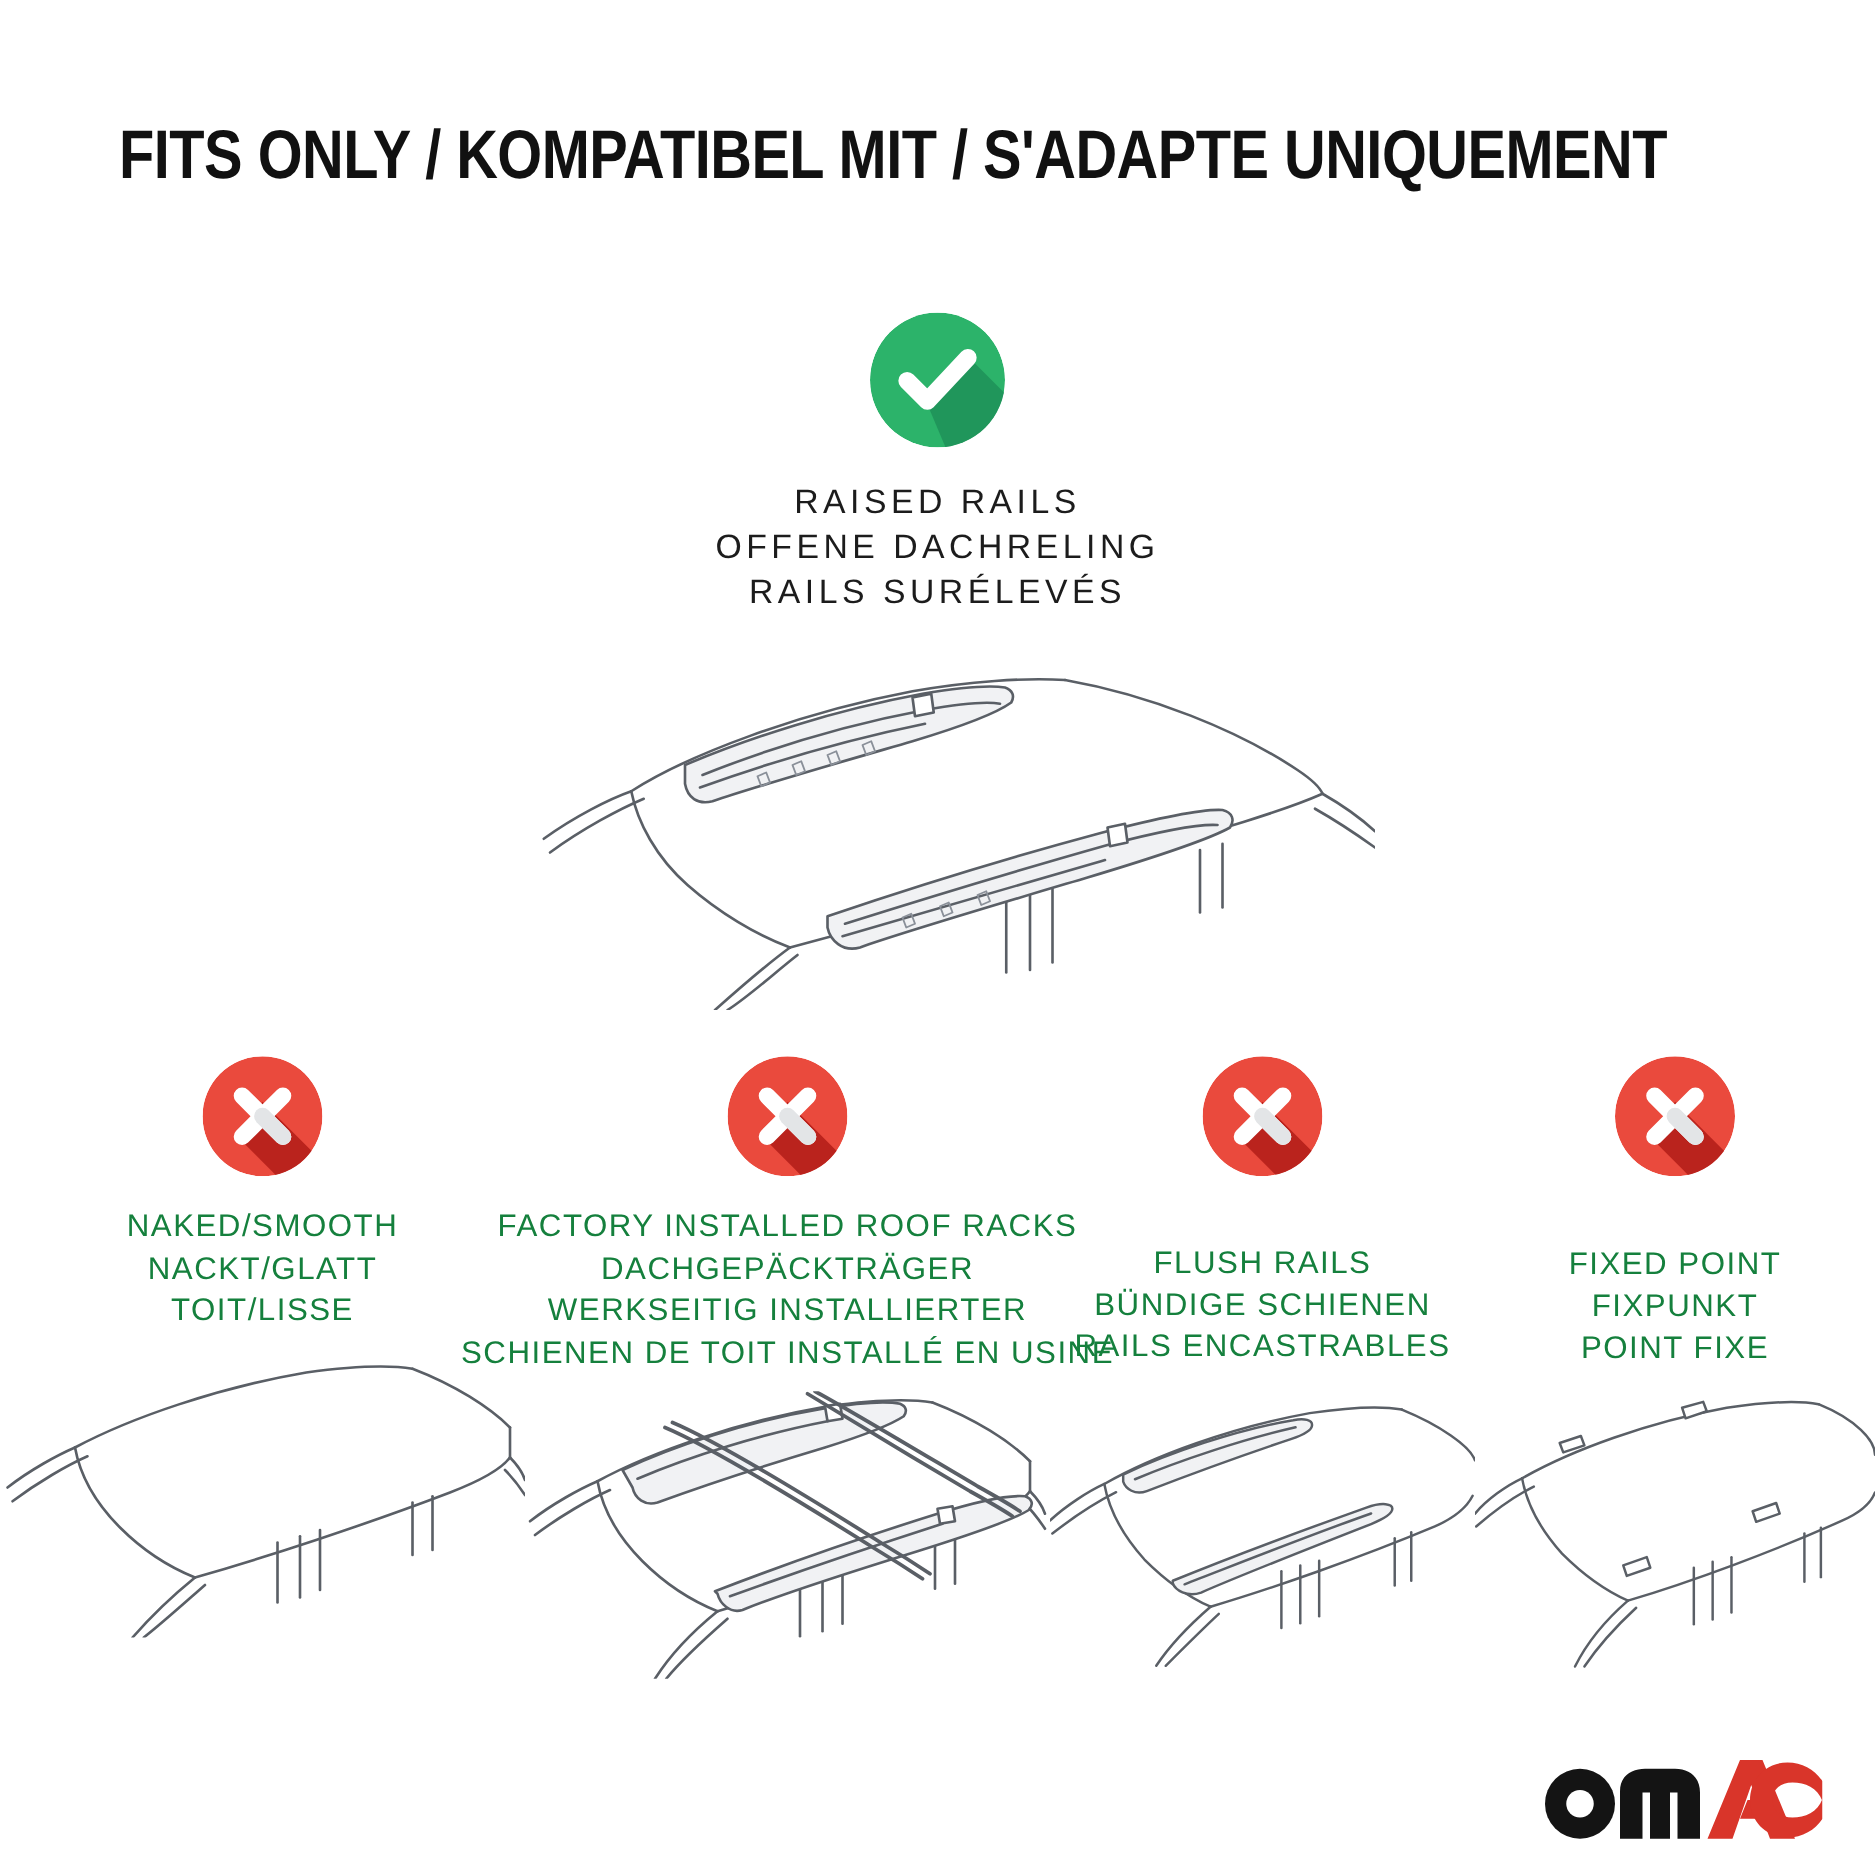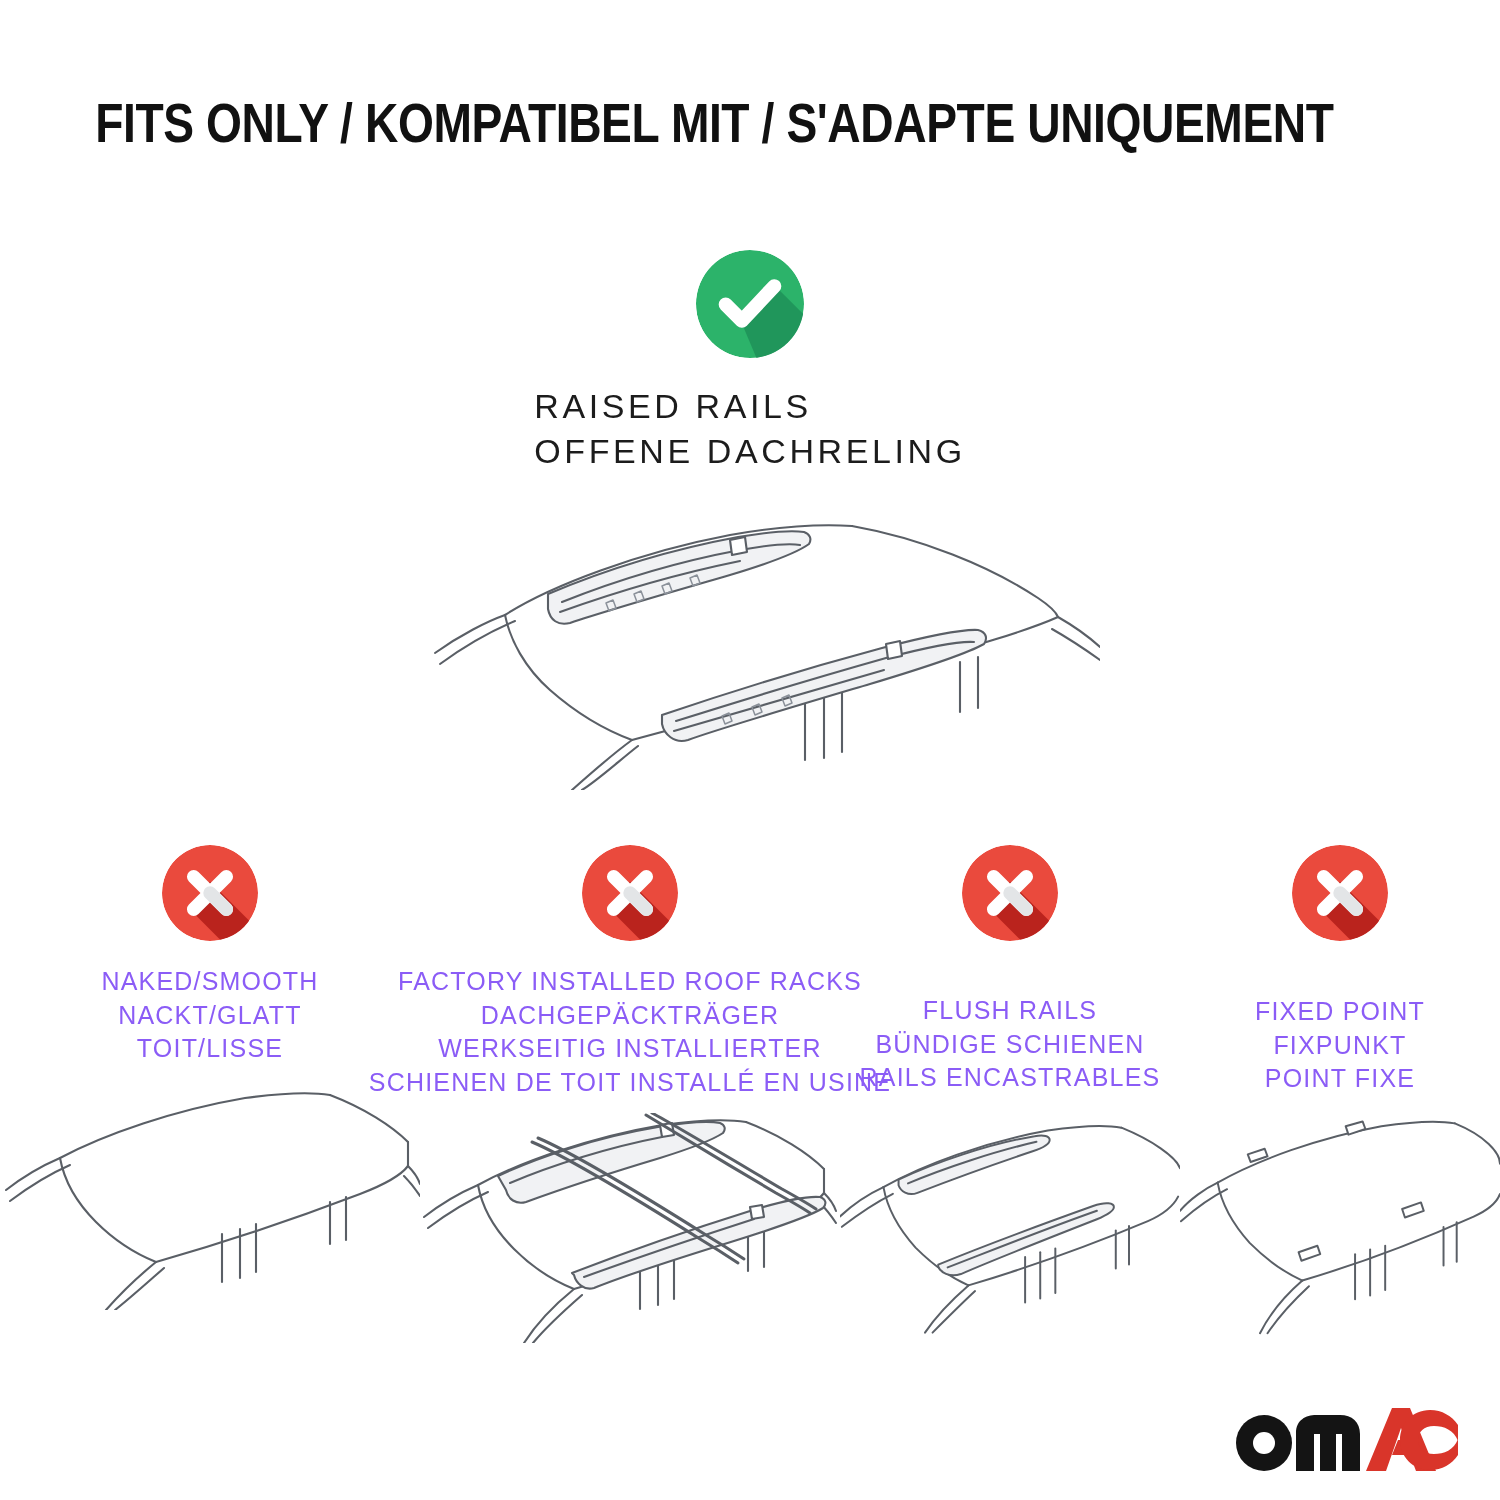--- a/index.html
+++ b/index.html
@@ -40,21 +40,22 @@
 
   
   .main-block{
     position:absolute;
     left:0;top:250px;width:1500px;
     display:flex;flex-direction:column;align-items:center;
   }
   .badge-ok{width:108px;height:108px;}
   .ok-caption{
     margin-top:26px;
-    font-size:34px;
+    text-align:center;
+    font-size:27px;
     font-weight:300;
     letter-spacing:3.6px;
     line-height:1.33;
     color:#1c1c1c;
     white-space:nowrap;
   }
   .ok-caption div{font-weight:300;}
   .main-art{
     margin-top:16px;
     width:700px;height:300px;
@@ -78,21 +79,21 @@
   .col-4{width:320px;align-items:center;}
 
   .badge-no{width:96px;height:96px;}
 
   .no-caption{
     text-align:center;
     font-size:25px;
     font-weight:400;
     letter-spacing:1.2px;
     line-height:1.34;
-    color:#8b5cf6;
+    color:#15803d;
     white-space:nowrap;
   }
   .cap-gap-1{margin-top:24px;}
   .cap-gap-2{margin-top:24px;}
   .cap-gap-3{margin-top:53px;}
   .cap-gap-4{margin-top:54px;}
 
   .sub-art{width:100%;height:230px;margin-top:14px;}
   .sub-art svg{display:block;width:100%;height:100%;}
 
@@ -120,20 +121,21 @@
     <svg viewBox="0 0 100 100" xmlns="http://www.w3.org/2000/svg">
       <circle cx="50" cy="50" r="50" fill="#2cb36a"></circle>
       <path d="M40 62 L70 30 L100 60 L100 100 L56 100 Z" fill="#1f9158" opacity="0.85"></path>
       <path d="M27.5 50.5 L42.5 65.5 L72.5 33.5" stroke="#ffffff" stroke-width="13" fill="none" stroke-linecap="round" stroke-linejoin="round"></path>
     </svg>
   </div>
 
   <div class="ok-caption">
     <div>RAISED RAILS</div>
     <div>OFFENE DACHRELING</div>
+    <div>RAILS SURÉLEVÉS</div>
   </div>
 
   <div class="main-art">
     <svg viewBox="0 0 700 300" xmlns="http://www.w3.org/2000/svg">
       <g class="lineart">
 
         <path d="M105 125 C150 96 240 62 330 45 C375 37 420 34 452 36"></path>
         <path d="M452 36 C520 48 590 76 638 108 C650 116 656 122 658 127"></path>
         <path d="M105 125 C110 150 125 178 150 200 C175 222 205 240 232 250"></path>
         <path d="M232 250 C300 232 400 205 490 180 C560 160 622 143 658 127"></path>

